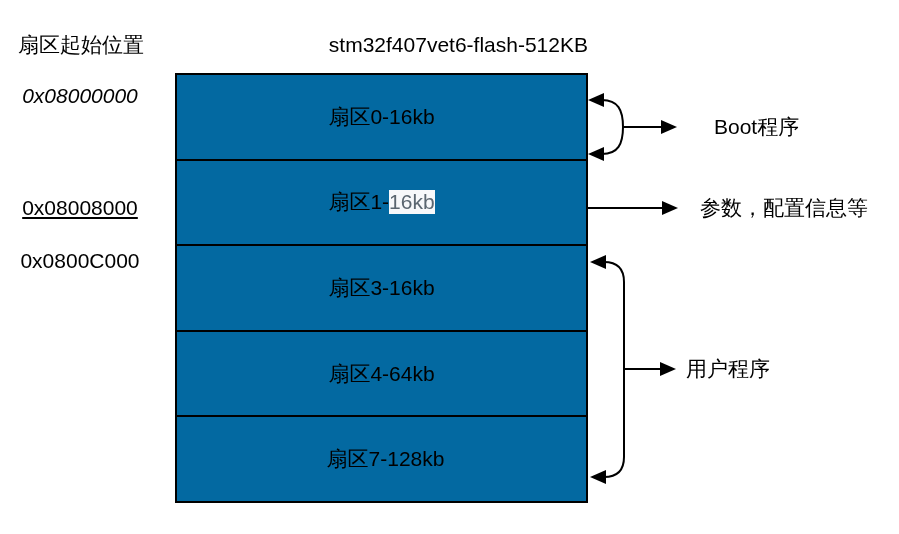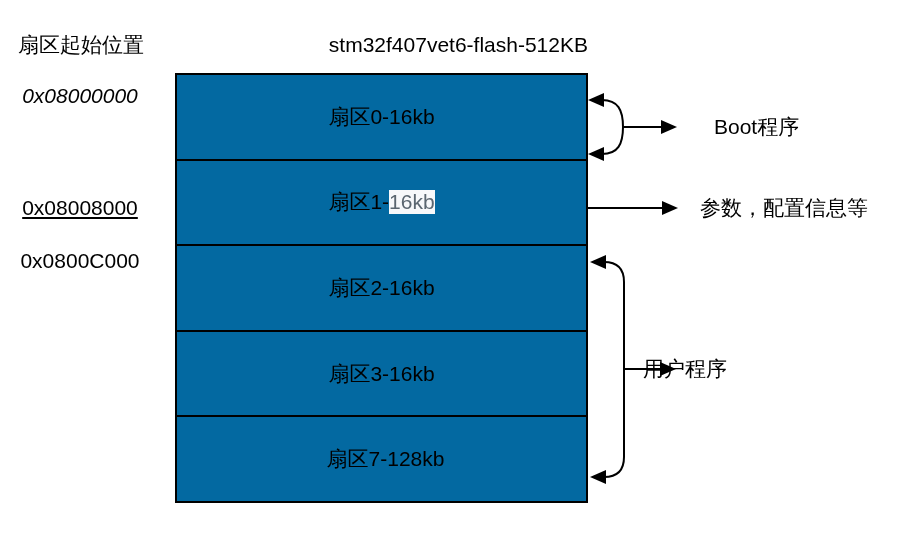--- a/index.html
+++ b/index.html
@@ -55,21 +55,21 @@
   .addr-0 { top: 96px; font-style: italic; }
   .addr-1 { top: 208px; text-decoration: underline; }
   .addr-2 { top: 261px; }
 
   .anno-label {
     font-size: 21px;
     white-space: nowrap;
   }
   .anno-boot   { left: 674px; top: 127px; margin-left: 40px; }
   .anno-config { left: 681px; top: 208px; margin-left: 19px; }
-  .anno-user   { left: 643px; top: 369px; }
+  .anno-user   { left: 686px; top: 369px; }
 
   svg.overlay {
     position: absolute;
     left: 0; top: 0;
     width: 899px; height: 534px;
     pointer-events: none;
   }
   svg.overlay .ln { stroke: #000000; stroke-width: 2; fill: none; }
   svg.overlay .tri { fill: #000000; stroke: none; }
 </style>
@@ -85,24 +85,24 @@
 
 <div class="abs mem-box">
   <div class="sector-row">
     <span>扇区0-16kb</span>
   </div>
   <div class="sector-row">
     <span>扇区1-</span>
       <span class="sector1-suffix">16kb</span>
   </div>
   <div class="sector-row">
-    <span>扇区2-16kb</span>
+    <span>扇区3-16kb</span>
   </div>
   <div class="sector-row">
-    <span>扇区3-16kb</span>
+    <span>扇区4-64kb</span>
   </div>
   <div class="sector-row">
     <span>扇区7-128kb</span>
   </div>
 </div>
 
 <svg class="overlay" viewBox="0 0 899 534" xmlns="http://www.w3.org/2000/svg">
 
   <g>
     <polygon class="tri" points="588,100 604,93 604,107"></polygon>

